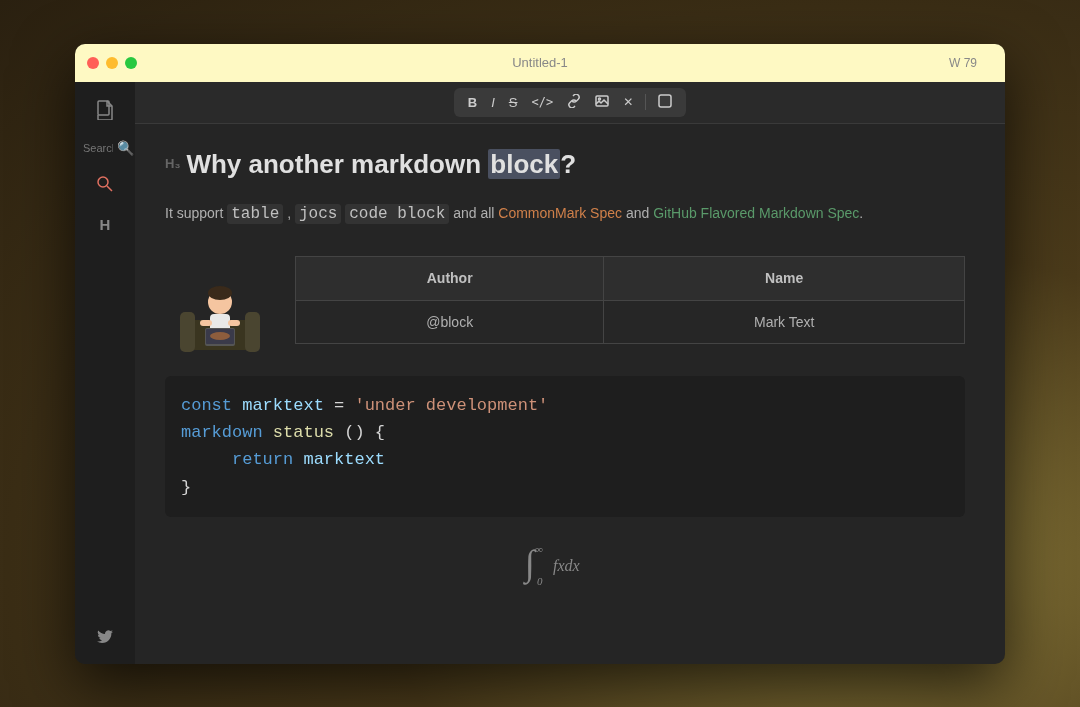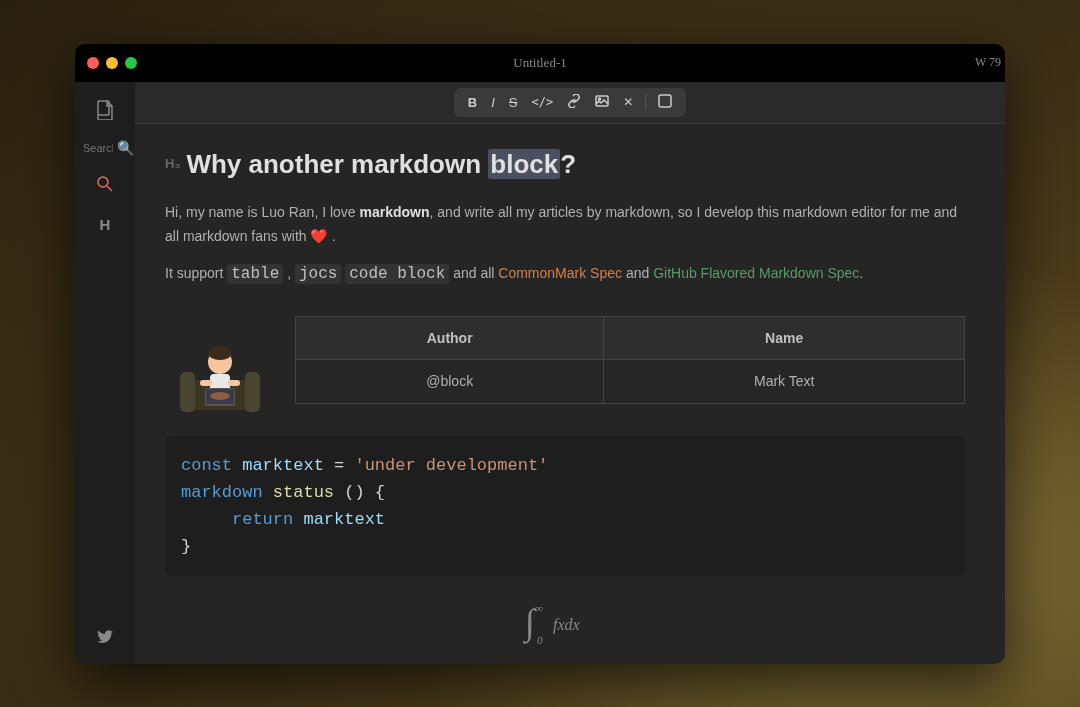--- a/index.html
+++ b/index.html
@@ -23,27 +23,26 @@
       border-radius: 10px;
       box-shadow: 0 20px 60px rgba(0,0,0,0.7);
       display: flex;
       flex-direction: column;
       overflow: hidden;
     }
 
     
     .titlebar {
       height: 38px;
-      background: #000000;
+      background: #fef9c3;
       display: flex;
       align-items: center;
       padding: 15px 12px;
       flex-shrink: 0;
       position: relative;
-      font-family: Liberation Serif, serif;
     }
 
     .window-controls {
       display: flex;
       gap: 7px;
       align-items: center;
     }
 
     .dot {
       width: 12px;
@@ -57,21 +56,21 @@
     .title-text {
       position: absolute;
       left: 50%;
       transform: translateX(-50%);
       color: #888;
       font-size: 13px;
     }
 
     .word-count {
       position: absolute;
-      right: 4px;
+      right: 28px;
       color: #888;
       font-size: 12px;
     }
 
     
     .main-layout {
       display: flex;
       flex: 1;
       overflow: hidden;
     }
@@ -353,23 +352,20 @@
         </div>
       </div>
 
       <div class="editor-content">
 
         <div class="h1-heading">
           <span class="heading-indicator">H₃</span>
           <span>Why another markdown <span class="selected-word">block</span>?</span>
         </div>
 
-        <p class="para">
-          Hi, my name is Luo Ran, I love <span class="bold-text">markdown</span>, and write all my articles by markdown, so I develop this markdown editor for me and all markdown fans with <span class="heart">❤️</span> .
-        </p>
 
         <p class="para">
           It support <span class="inline-code">table</span> , <span class="inline-code">jocs</span>  <span class="inline-code">code block</span> and all <a href="#" class="link-orange">CommonMark Spec</a> and <a href="#" class="link-green">GitHub Flavored Markdown Spec</a>.
         </p>
 
         <div style="display:flex; gap:20px; align-items:flex-end; margin-bottom:16px;">
 
           <div style="width:110px; flex-shrink:0; display:flex; justify-content:center; padding-top:10px;">
             <svg width="90" height="90" viewBox="0 0 90 90">
 

